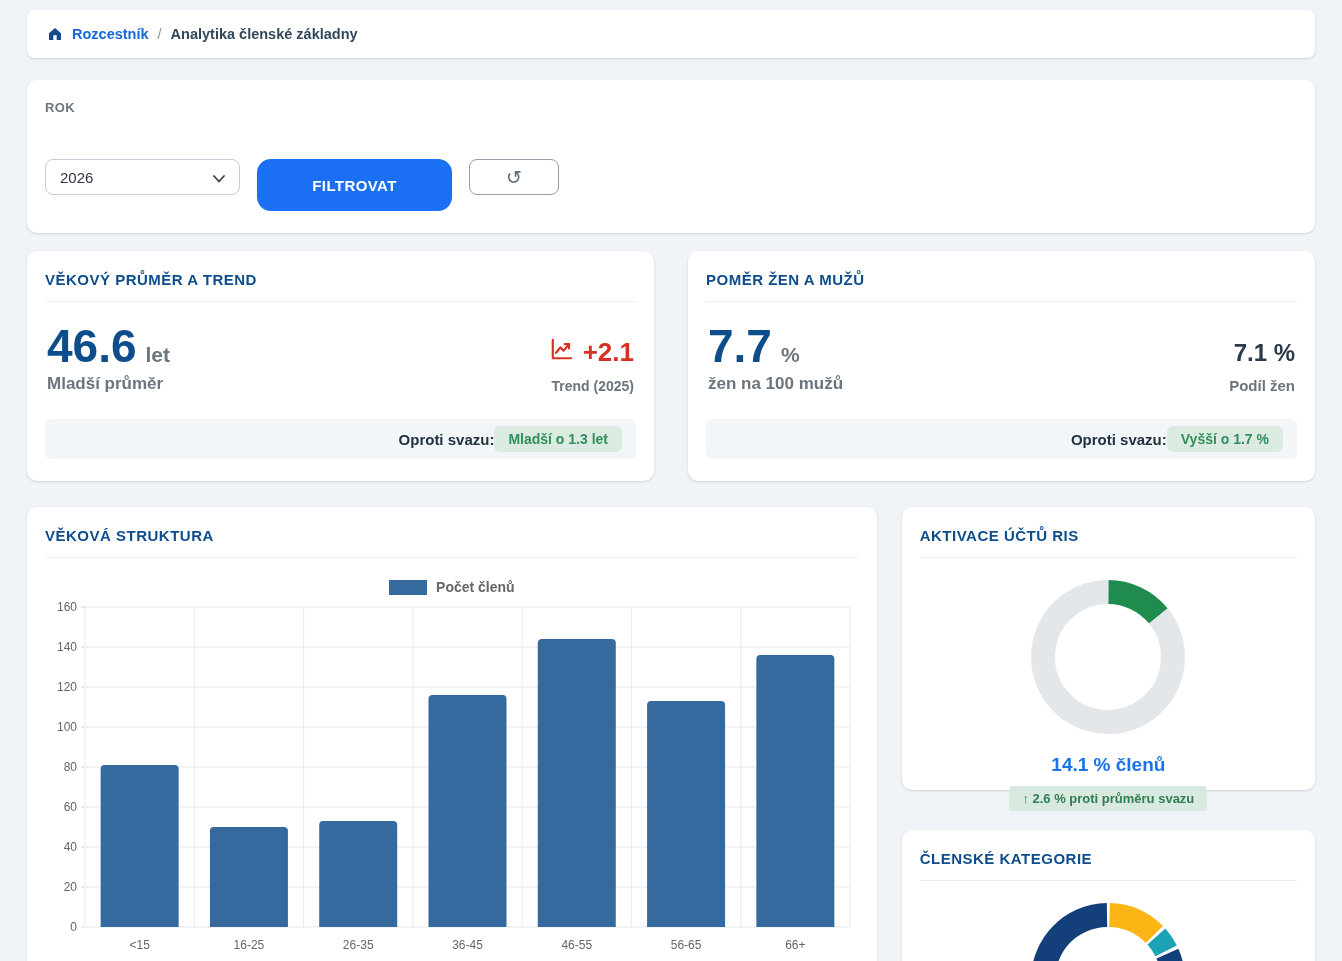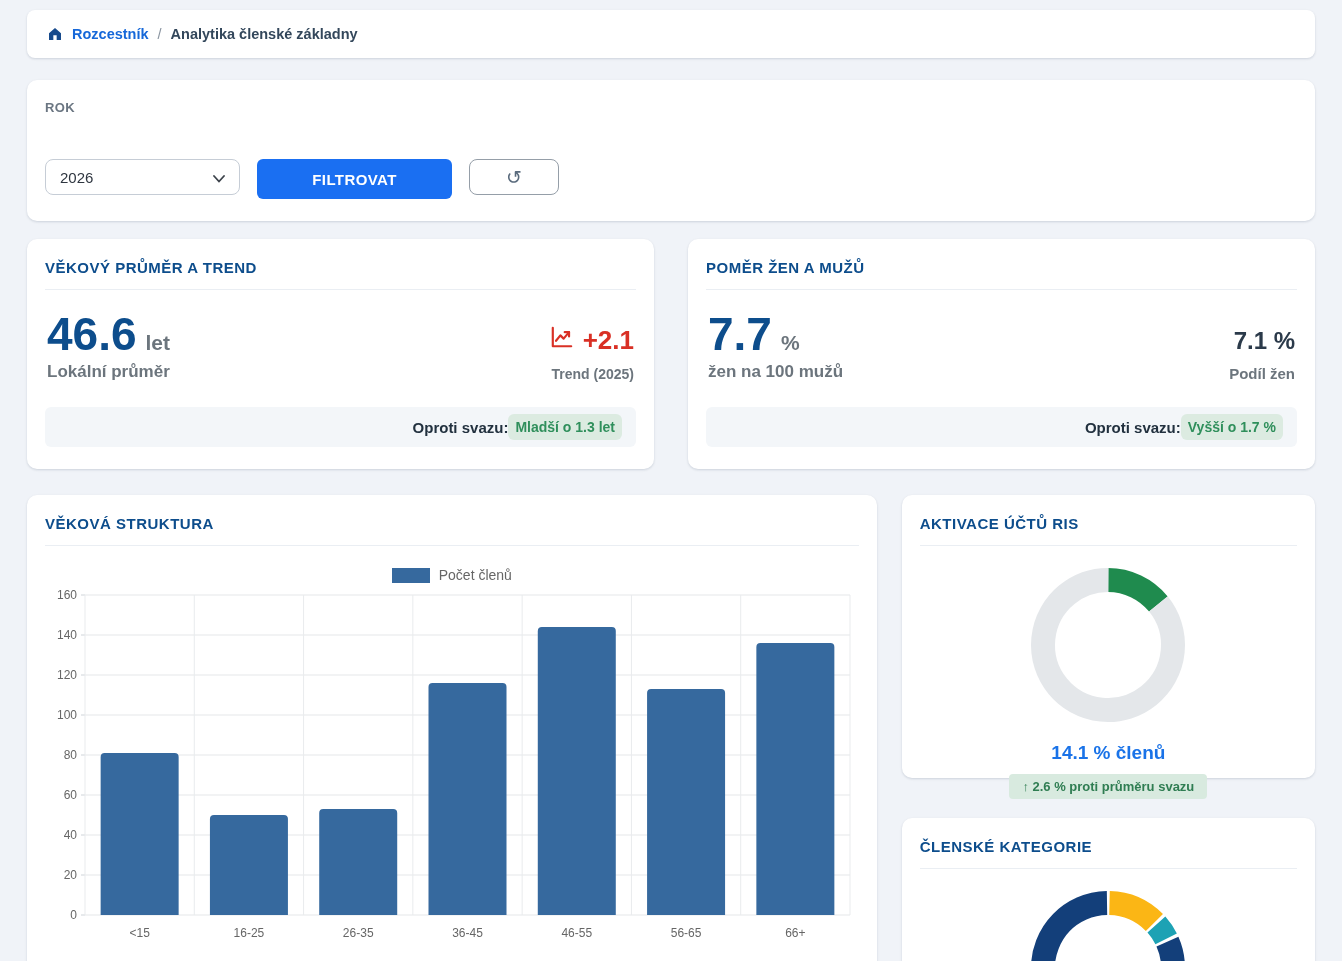--- a/index.html
+++ b/index.html
@@ -32,22 +32,22 @@
   
   .filter-card { padding: 20px 18px 22px; margin-bottom: 18px; }
   .filter-label { font-size: 13px; font-weight: 700; color: #6b7682; letter-spacing: .4px; margin-bottom: 9px; }
   .filter-row { display: flex; gap: 17px; margin-top: 44px; }
   .select {
     width: 195px; height: 36px; border: 1px solid #c6cdd6; border-radius: 8px;
     display: flex; align-items: center; justify-content: space-between;
     padding: 0 14px; font-size: 15px; color: #2f3640; background: #fff; cursor: pointer;
   }
   .btn-primary {
-    width: 195px; height: 40px; background: #1a6ff2; color: #fff; border: none;
-    border-radius: 6px; font-weight: 700; font-size: 15px; letter-spacing: .4px;
+    width: 195px; height: 52px; background: #1a6ff2; color: #fff; border: none;
+    border-radius: 14px; font-weight: 700; font-size: 15px; letter-spacing: .4px;
     font-family: "Liberation Sans", sans-serif; cursor: pointer;
   }
   .btn-reset {
     width: 90px; height: 36px; background: #fff; border: 1px solid #959ea8; border-radius: 8px;
     display: flex; align-items: center; justify-content: center;
     color: #5a6b7d; font-size: 19px; line-height: 1; cursor: pointer;
     font-family: "Liberation Sans", sans-serif;
   }
 
   
@@ -68,31 +68,31 @@
   .sec-value { font-size: 24px; font-weight: 700; color: #2b3a4a; }
   .sec-label { font-size: 15px; font-weight: 700; color: #6c757d; margin-top: 10px; }
 
   .compare {
     margin-top: 25px; background: #f3f6f9; border-radius: 6px; height: 40px;
     display: flex; align-items: center; justify-content: flex-end; padding: 0 14px;
   }
   .compare-label { font-size: 15px; font-weight: 700; color: #22313f; }
   .badge-green {
     background: #dcebe1; color: #2f8f5b; font-weight: 700; font-size: 14px;
-    padding: 5px 7px; border-radius: 6px;
+    padding: 5px 14px; border-radius: 6px;
   }
 
   
   .row2 { display: flex; gap: 25px; }
   .chart-card { width: 853px; padding: 20px 18px; height: 580px; }
   .right-col { width: 415px; display: flex; flex-direction: column; gap: 40px; }
   .ris-card { height: 283px; padding: 20px 18px; }
   .cat-card { height: 400px; padding: 20px 18px; }
 
-  .legend-row { display: flex; justify-content: center; align-items: center; gap: 9px; margin: 21px 0 2px; }
+  .legend-row { display: flex; justify-content: center; align-items: center; gap: 9px; margin: 21px 0 2px; font-weight: bold; }
   .legend-swatch { width: 38px; height: 15px; background: #36699e; }
   .legend-text { color: #666; font-size: 14px; }
 
   .donut-wrap { display: flex; justify-content: center; margin-top: 14px; }
   .ris-label { text-align: center; color: #1a73e8; font-weight: 700; font-size: 19px; margin-top: 12px; }
   .ris-badge-row { text-align: center; margin-top: 10px; }
   .ris-badge {
     display: inline-block; background: #d8eadf; color: #2f7d52;
     font-weight: 700; font-size: 13px; padding: 5px 13px; border-radius: 4px;
   }
@@ -135,21 +135,21 @@
 
     <section class="card stat-card">
       <h2 class="card-title">VĚKOVÝ PRŮMĚR A TREND</h2>
       <div class="divider"></div>
       <div class="stat-body">
         <div>
           <div class="value-line">
             <span class="big">46.6</span>
             <span class="unit">let</span>
           </div>
-          <div class="subtitle">Lokální průměr</div>
+          <div class="subtitle">Mladší průměr</div>
         </div>
         <div class="stat-right">
           <div class="trend-line">
             <span>
               <svg width="26" height="26" viewBox="0 0 24 24" fill="none" stroke="#d93025" stroke-width="2" stroke-linecap="round" stroke-linejoin="round">
                 <path d="M3.5 3.5 V20.5 H20.5"></path>
                 <polyline points="6.5,15.5 10.5,10.5 13.5,13.5 18.5,7.5"></polyline>
                 <polyline points="14.5,7.5 18.5,7.5 18.5,11.5"></polyline>
               </svg>
             </span>

